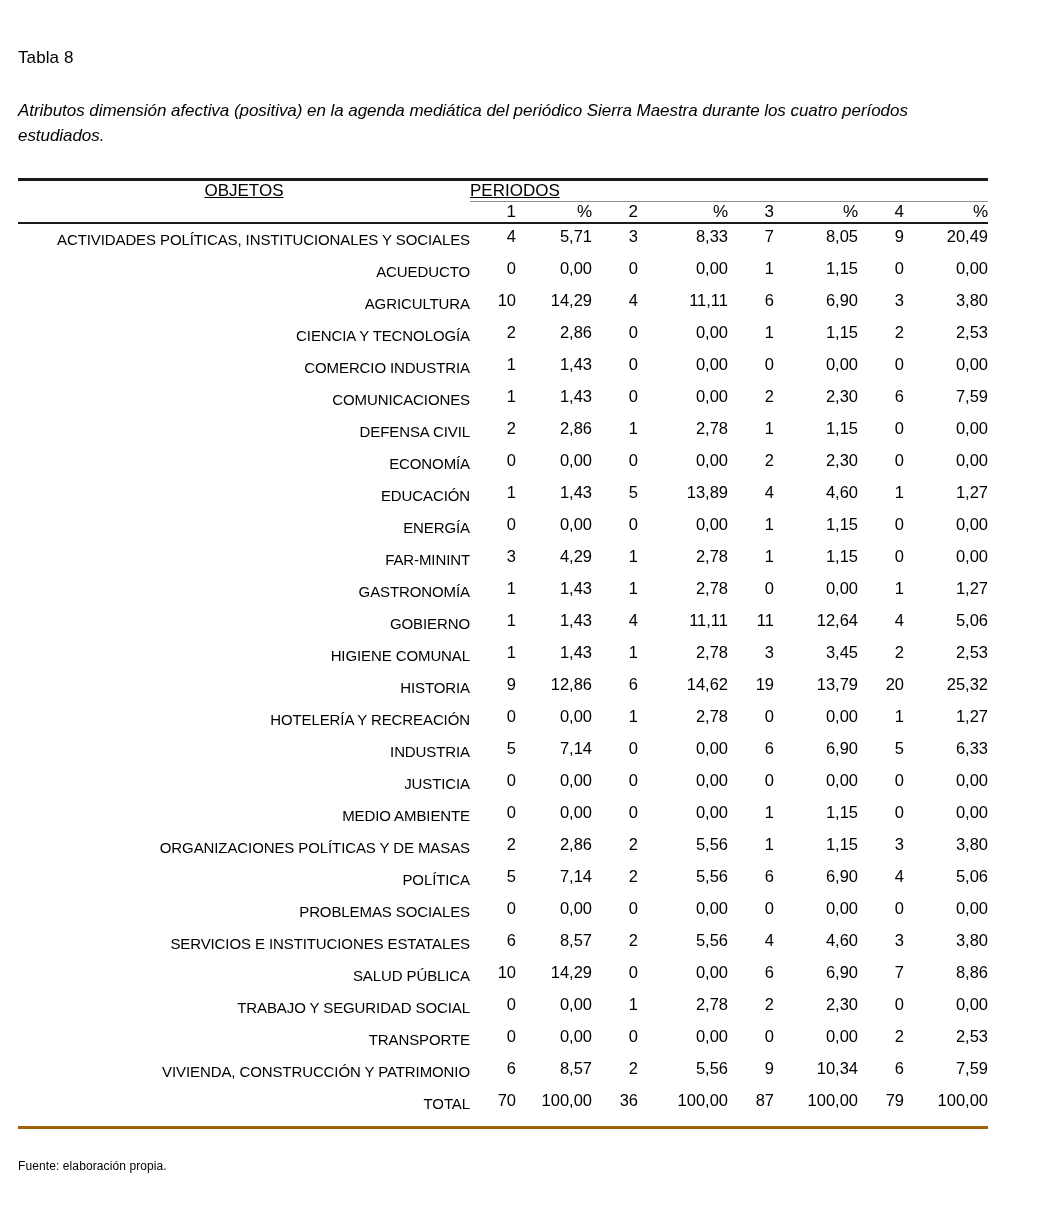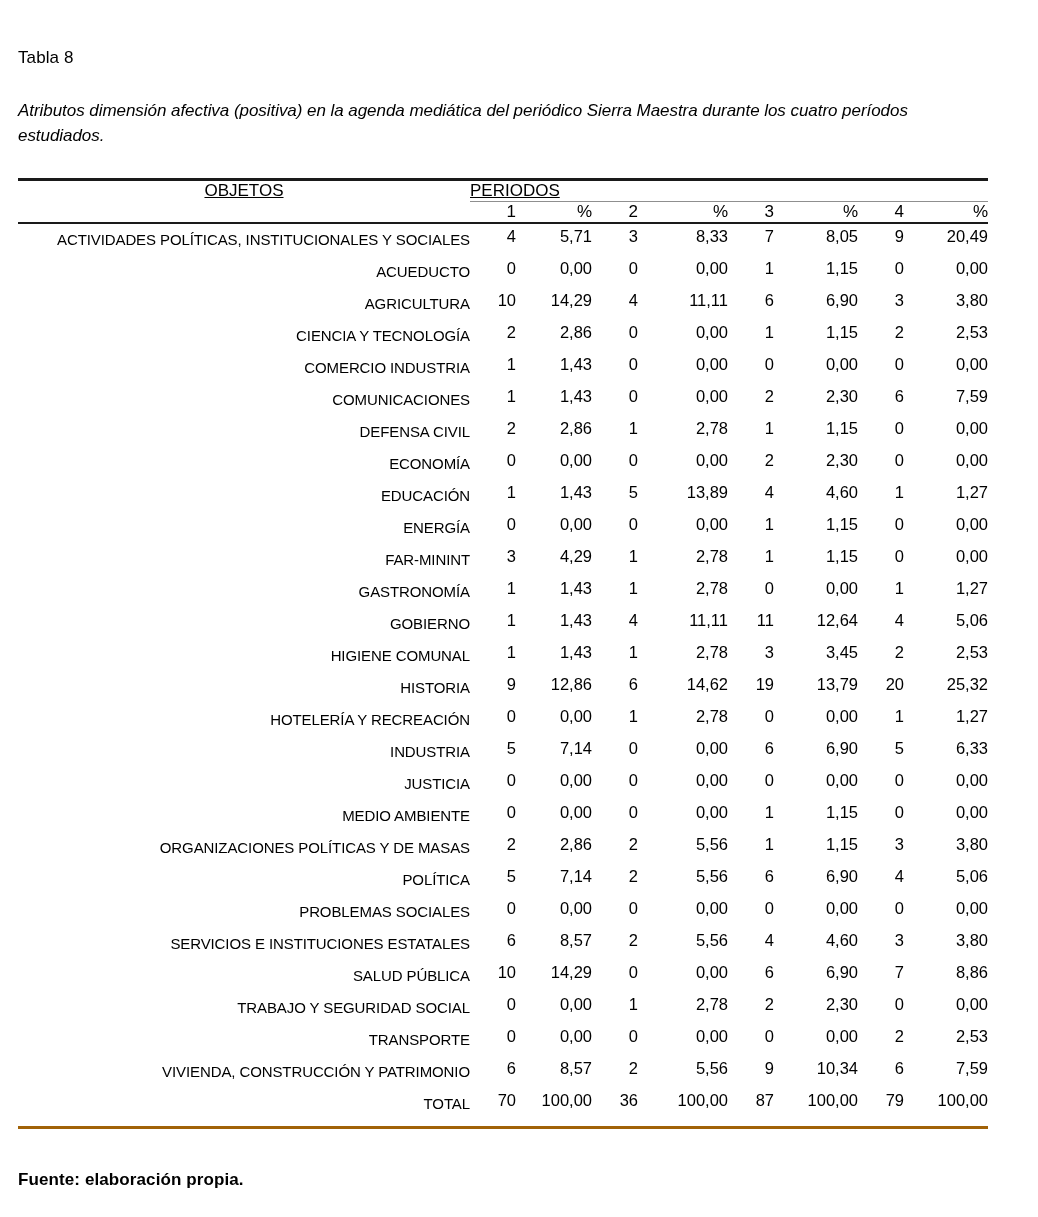--- a/index.html
+++ b/index.html
@@ -104,25 +104,24 @@
   col.col-p1    { width: 76px; }
   col.col-n2    { width: 46px; }
   col.col-p2    { width: 90px; }
   col.col-n3    { width: 46px; }
   col.col-p3    { width: 84px; }
   col.col-n4    { width: 46px; }
   col.col-p4    { width: 84px; }
 
   
   .source-note {
-    font-size: 17px;
+    font-size: 12px;
     line-height: 20px;
-    margin-top: 41px;
+    margin-top: 27px;
     letter-spacing: .1px;
-    font-weight: bold;
   }
 </style>
 </head>
 <body>
 
 <div class="page">
 
   <div class="table-number">Tabla 8</div>
 
   <div class="table-caption">Atributos dimensión afectiva (positiva) en la agenda mediática del periódico Sierra Maestra durante los cuatro períodos estudiados.</div>

